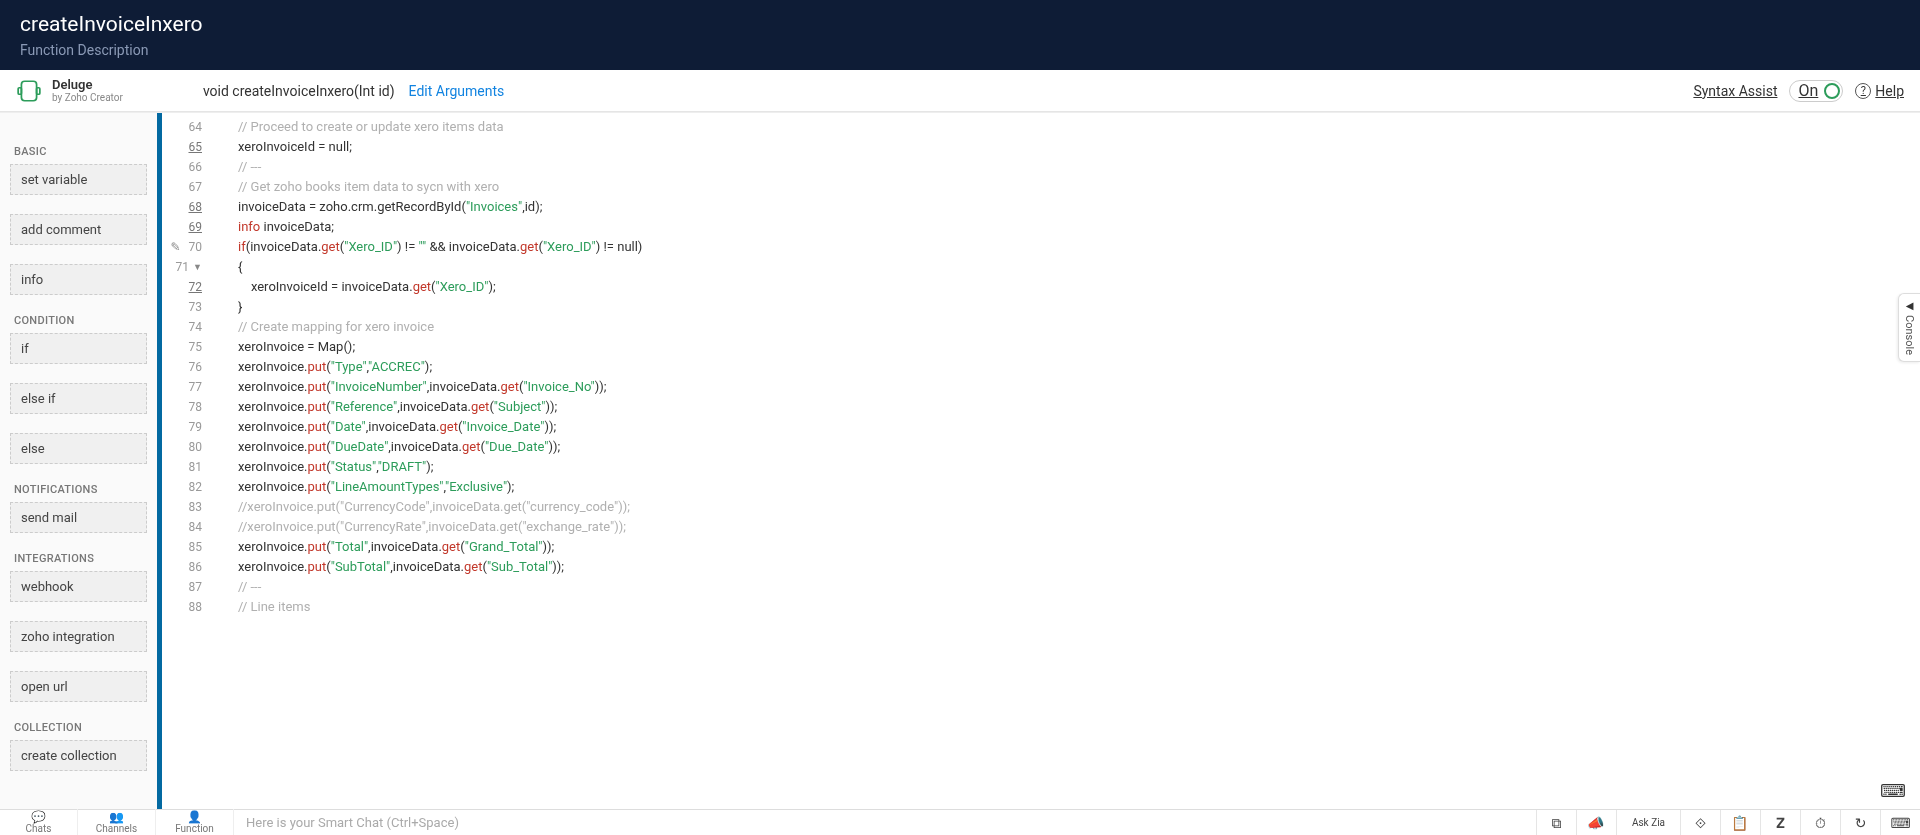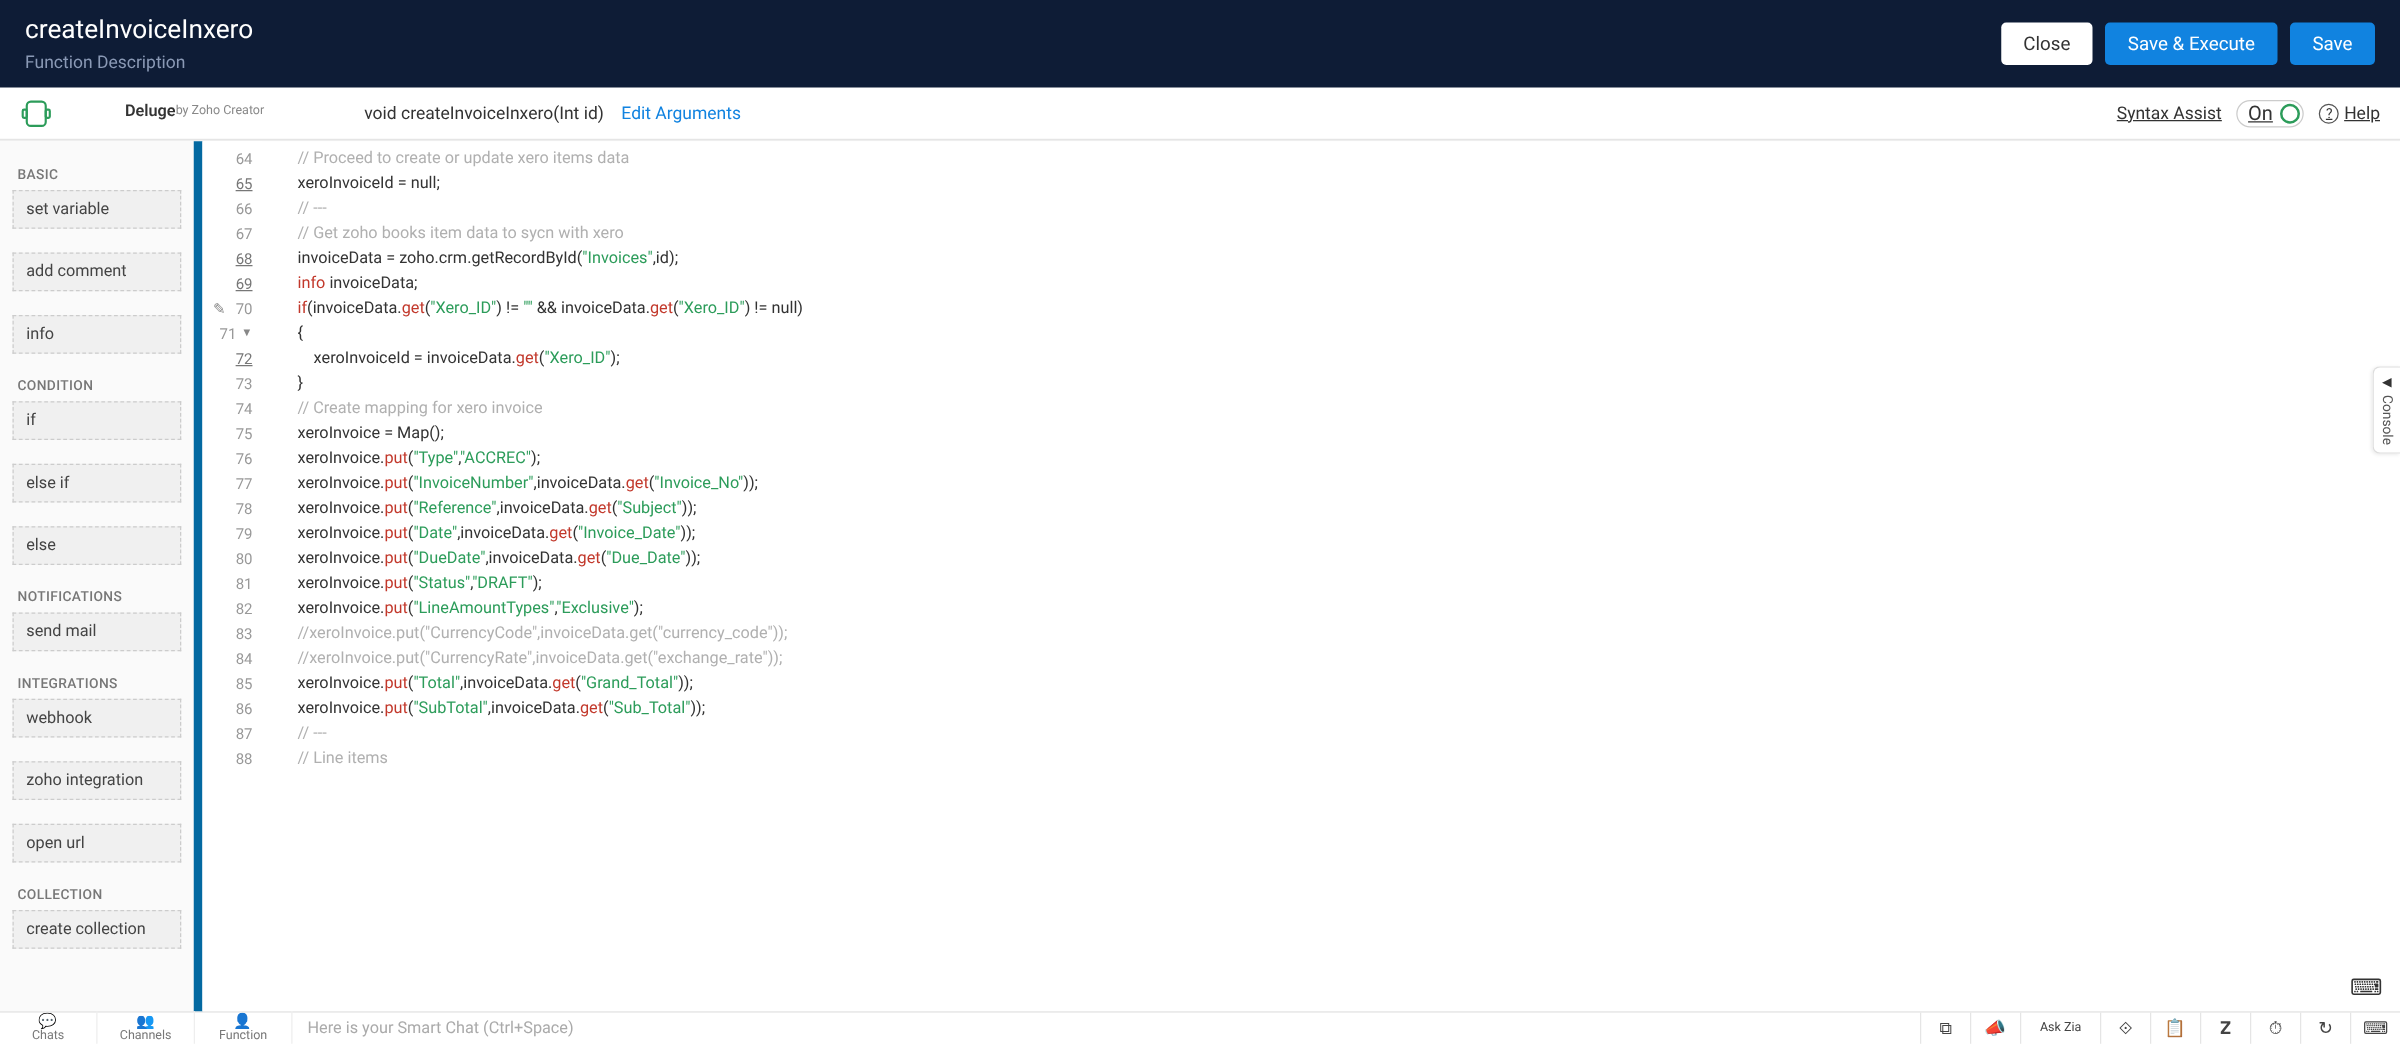--- a/index.html
+++ b/index.html
@@ -10,35 +10,35 @@
 .fn-title { font-size: 21px; font-weight: 400; }
 .fn-desc { font-size: 14px; color: #8a99b5; margin-top: 6px; }
 .header-right { display: flex; gap: 10px; }
 .btn { padding: 8px 18px; border-radius: 4px; border: none; font-size: 15px; cursor: pointer; }
 .btn-close { background: #fff; color: #333; }
 .btn-primary { background: #1183e0; color: #fff; }
 
 .subheader { display: flex; align-items: center; padding: 8px 16px; border-bottom: 1px solid #e5e5e5; height: 42px; }
 .deluge-logo { width: 26px; height: 26px; margin-right: 10px; display:flex; align-items:center; justify-content:center; }
 .deluge-logo svg { width: 26px; height: 26px; }
-.deluge-text { display: flex; flex-direction: row; line-height: 1.1; margin-left: 48px; }
+.deluge-text { display: flex; flex-direction: column; line-height: 1.1; }
 .deluge-name { font-size: 13px; font-weight: 600; }
 .deluge-by { font-size: 10px; color: #888; }
 .fn-sig { margin-left: 80px; font-size: 14px; color: #333; }
 .edit-args { color: #1183e0; margin-left: 14px; cursor: pointer; font-size: 14px; }
 .sub-right { margin-left: auto; display: flex; align-items: center; gap: 12px; font-size: 14px; text-decoration: underline; }
 .toggle { display: inline-flex; align-items: center; border: 1px solid #ccc; border-radius: 14px; padding: 1px 2px; height: 22px; }
 .toggle-label { font-size: 16px; padding: 0 6px; }
 .toggle-knob { width: 16px; height: 16px; border-radius: 50%; border: 2px solid #2c9c5a; background: #fff; }
 .help { display: flex; align-items: center; gap: 4px; cursor: pointer; }
 .help-icon { width: 16px; height: 16px; border: 1.5px solid #555; border-radius: 50%; display:flex; align-items:center; justify-content:center; font-size:11px; }
 
 .main { display: flex; height: calc(100vh - 70px - 42px - 26px); border-top: 1px solid #eee; }
 
-.sidebar { width: 162px; background: #fafafa; border-right: 7px solid #0369a1; padding: 10px 10px; overflow-y: auto; height: 100%; }
+.sidebar { width: 162px; background: #fafafa; border-right: 5px solid #0369a1; padding: 22px 10px; overflow-y: auto; height: 100%; }
 .section-title { font-size: 11px; color: #777; font-weight: 500; letter-spacing: 0.3px; margin: 10px 0 6px 4px; }
 .snippet { background: #f0f0f0; border: 1px dashed #ccc; border-radius: 0; padding: 7px 10px; margin-bottom: 19px; font-size: 13px; cursor: grab; color: #444; }
 
 .editor-wrap { flex: 1; display: flex; background: #fff; position: relative; overflow: hidden; }
 .gutter { width: 48px; background: #fff; text-align: right; padding: 4px 8px 4px 0; font-family: Monaco, Consolas, monospace; font-size: 12px; color: #999; user-select: none; border-right: 0; }
 .gutter .ln { height: 20px; line-height: 20px; display:flex; align-items:center; justify-content:flex-end; gap:4px; }
 .gutter .ln.u { text-decoration: underline; color: #777; }
 .gutter .edit-icon { color: #888; font-size: 12px; margin-right: 4px; }
 .gutter .fold { color: #888; font-size: 9px; }
 .code { flex: 1; padding: 4px 0 4px 28px; font-family: Monaco, Consolas, monospace; font-size: 13px; line-height: 20px; white-space: pre; overflow: auto; color: #333; }
@@ -63,25 +63,20 @@
 .bb-right .tool { width: 40px; text-align: center; border-left: 1px solid #e5e5e5; height: 26px; line-height: 26px; font-size: 14px; color: #444; cursor: pointer; }
 .bb-right .tool.askzia { width: 64px; font-size: 10px; }
 </style>
 </head>
 <body>
 
 <div class="header">
   <div class="header-left">
     <div class="fn-title">createInvoiceInxero</div>
     <div class="fn-desc">Function Description</div>
-  </div>
-  <div class="header-right">
-    <button class="btn btn-close">Close</button>
-    <button class="btn btn-primary">Save &amp; Execute</button>
-    <button class="btn btn-primary">Save</button>
   </div>
 </div>
 
 <div class="subheader">
   <div class="deluge-logo">
     <svg viewBox="0 0 24 24">
         <rect x="5" y="3" width="14" height="18" rx="3" fill="none" stroke="#2c9c5a" stroke-width="1.6"></rect>
         <rect x="2" y="9" width="3" height="6" rx="1" fill="none" stroke="#2c9c5a" stroke-width="1.6"></rect>
         <rect x="19" y="9" width="3" height="6" rx="1" fill="none" stroke="#2c9c5a" stroke-width="1.6"></rect>
       </svg>

